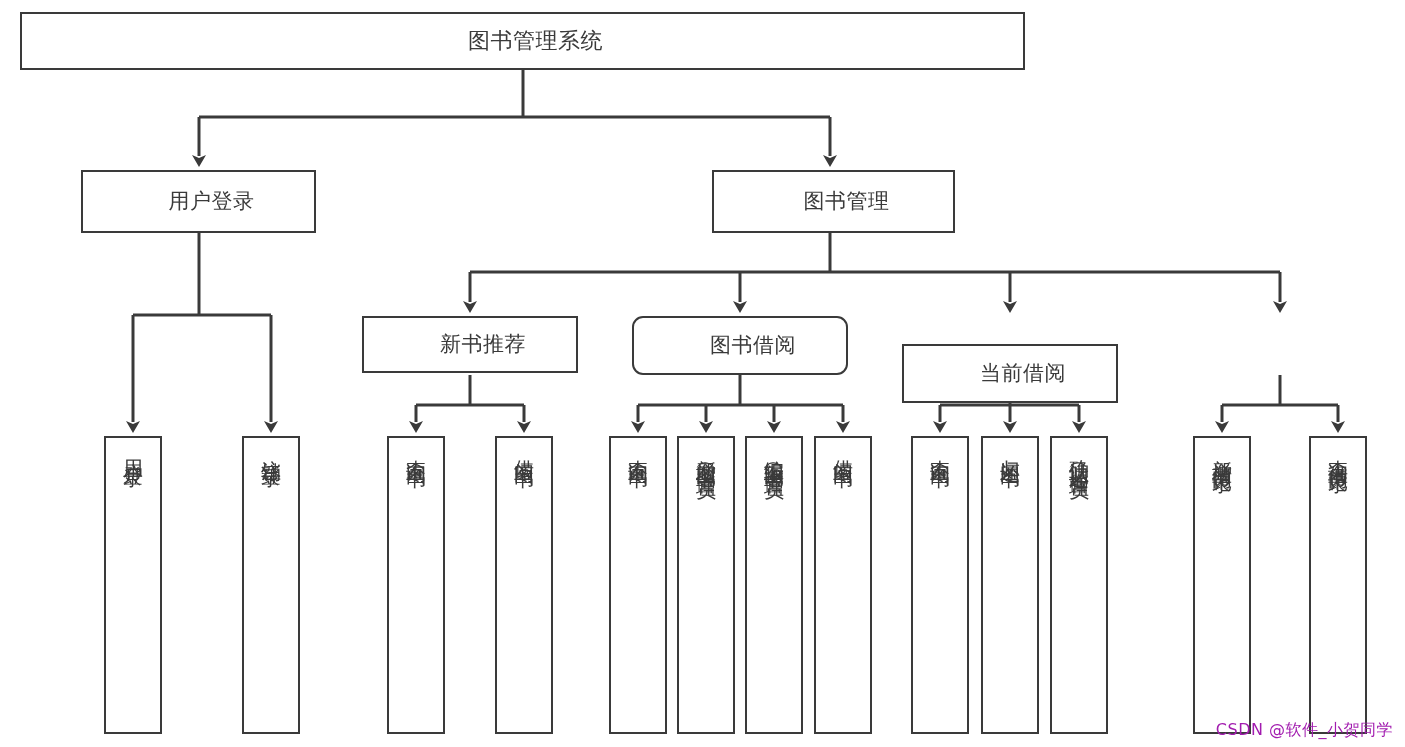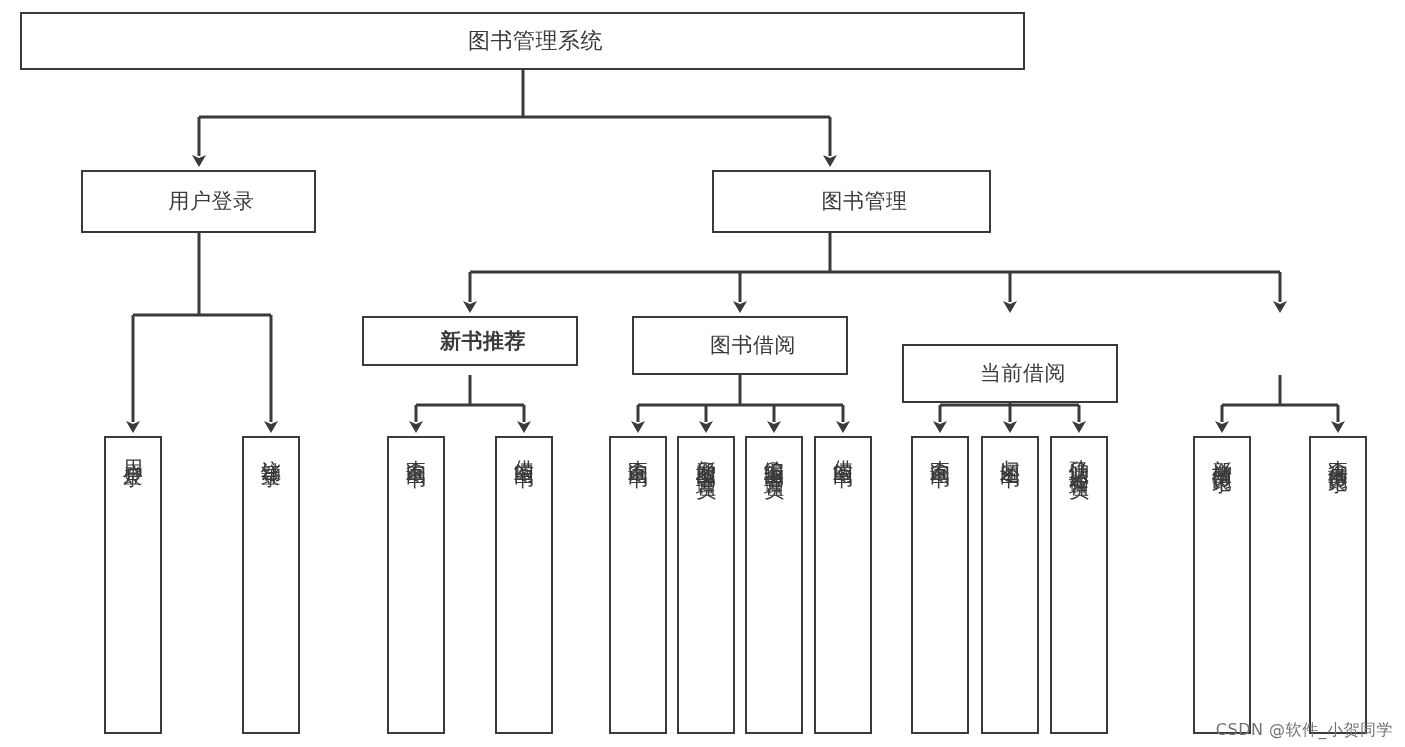--- a/index.html
+++ b/index.html
@@ -61,21 +61,21 @@
     letter-spacing:3px;
     white-space:nowrap;
     -webkit-text-orientation:upright;
   }
   
   #watermark{
     position:absolute;
     right:12px;
     bottom:6px;
     font-size:16px;
-    color:#737373;
+    color:#a21caf;
     letter-spacing:0.5px;
     white-space:nowrap;
     user-select:none;
   }
 </style>
 </head>
 <body>
 
 <div id="canvas">
 
@@ -129,28 +129,28 @@
     </g>
   </svg>
 
   <div class="node horiz root" style="left:20px; top:12px; width:1005px; height:58px;">
     <span class="label">图书管理系统</span>
   </div>
 
   <div class="node horiz" style="left:81px; top:170px; width:235px; height:63px;">
     <span class="label">用户登录</span>
   </div>
-  <div class="node horiz" style="left:712px; top:170px; width:279px; height:63px;">
+  <div class="node horiz" style="left:712px; top:170px; width:243px; height:63px;">
     <span class="label">图书管理</span>
   </div>
 
-  <div class="node horiz" style="left:362px; top:316px; width:216px; height:50px;font-weight:bold;">
+  <div class="node horiz" style="left:362px; top:316px; width:216px; height:57px;">
     <span class="label">新书推荐</span>
   </div>
-  <div class="node horiz" style="left:632px; top:316px; width:216px; height:59px;">
+  <div class="node horiz" style="left:632px; top:316px; width:216px; height:59px;border-radius:11px;">
     <span class="label">图书借阅</span>
   </div>
   <div class="node horiz" style="left:902px; top:316px; width:216px; height:59px;margin-top:28px;">
     <span class="label">当前借阅</span>
   </div>
 
   <div class="node vert" style="left:104px; top:436px; width:58px; height:298px;">
     <span class="label">用户登录</span>
   </div>
   <div class="node vert" style="left:242px; top:436px; width:58px; height:298px;">

